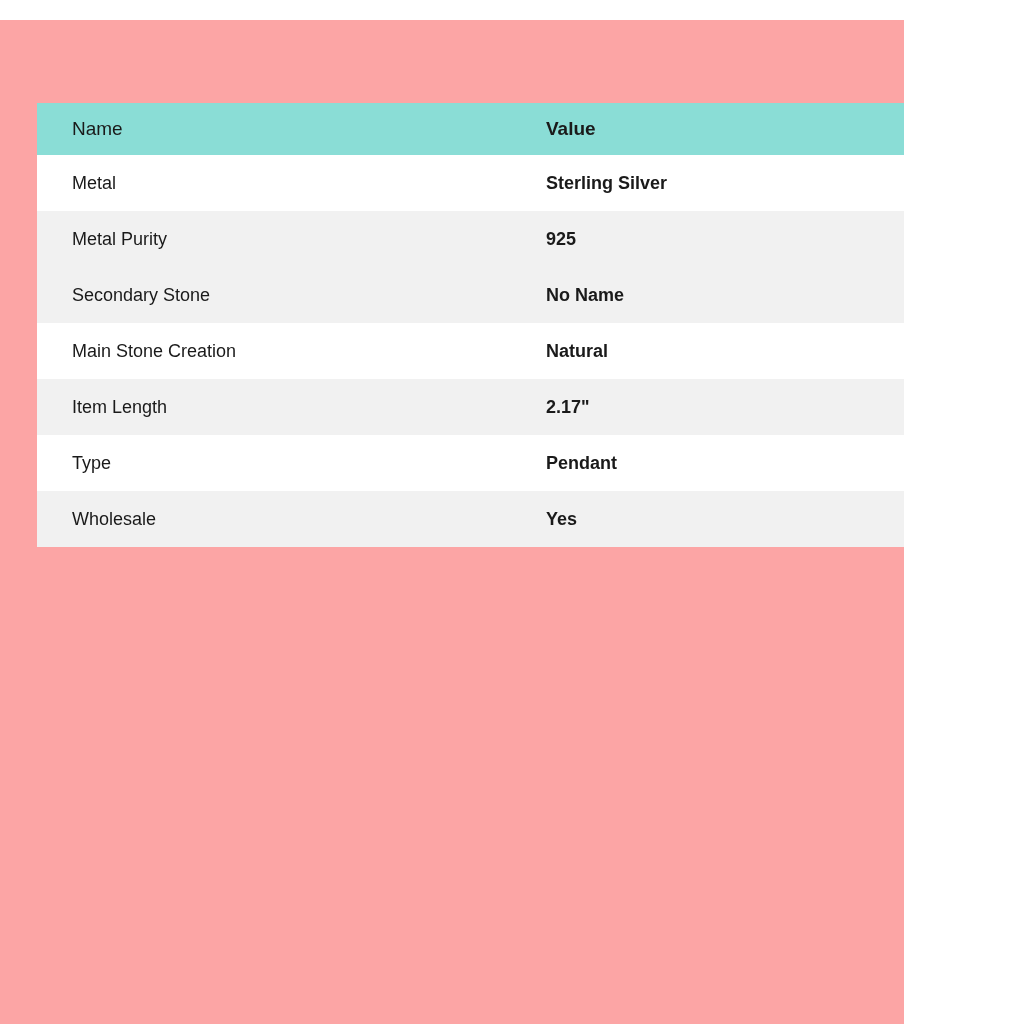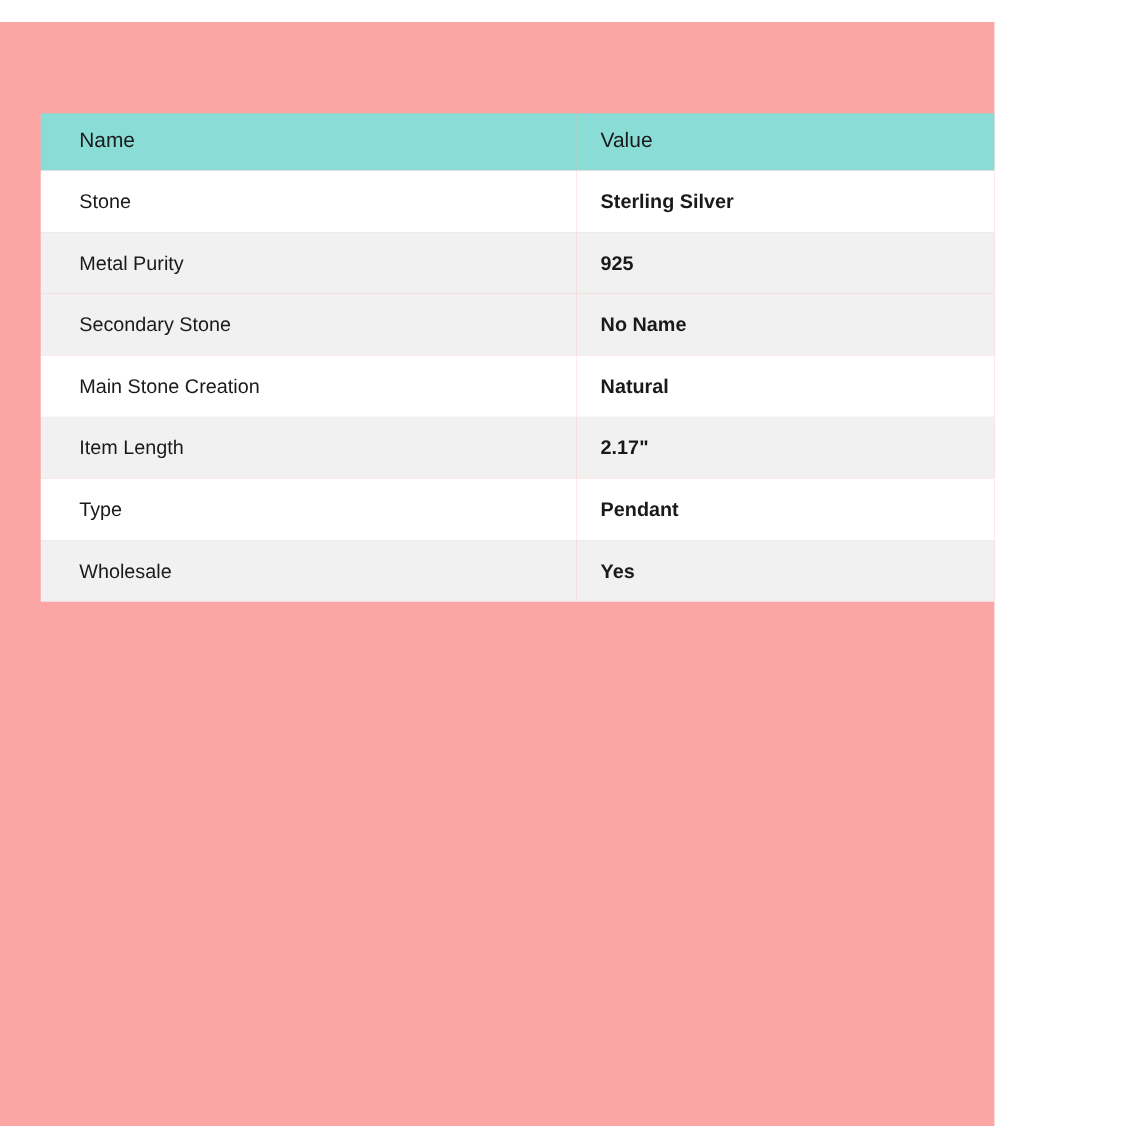--- a/index.html
+++ b/index.html
@@ -33,20 +33,21 @@
     color: #1a1a1a;
     font-size: 19px;
     font-weight: normal;
     text-align: left;
     padding: 16px 0 16px 35px;
     height: 18px;
     line-height: 20px;
   }
   .spec-table th.value-head {
     padding-left: 22px;
+    font-weight: bold;
   }
   .spec-table td {
     font-size: 18px;
     color: #1a1a1a;
     padding: 18px 0 18px 35px;
     line-height: 20px;
     vertical-align: middle;
   }
   .spec-table td.value-cell {
     padding-left: 22px;
@@ -69,21 +70,21 @@
       <col class="col-value">
     </colgroup>
     <thead>
       <tr>
         <th class="name-head">Name</th>
         <th class="value-head">Value</th>
       </tr>
     </thead>
     <tbody>
       <tr class="odd">
-        <td class="name-cell">Stone</td>
+        <td class="name-cell">Metal</td>
         <td class="value-cell">Sterling Silver</td>
       </tr>
       <tr class="even">
         <td class="name-cell">Metal Purity</td>
         <td class="value-cell">925</td>
       </tr>
       <tr class="even">
         <td class="name-cell">Secondary Stone</td>
         <td class="value-cell">No Name</td>
       </tr>

